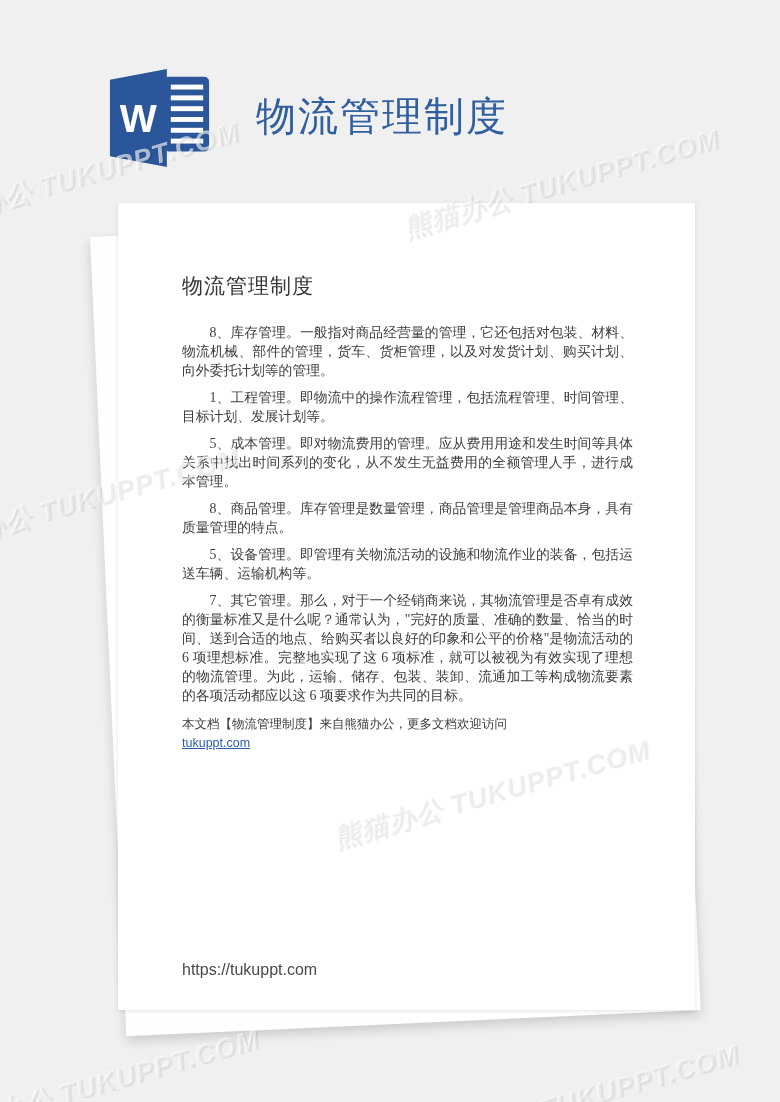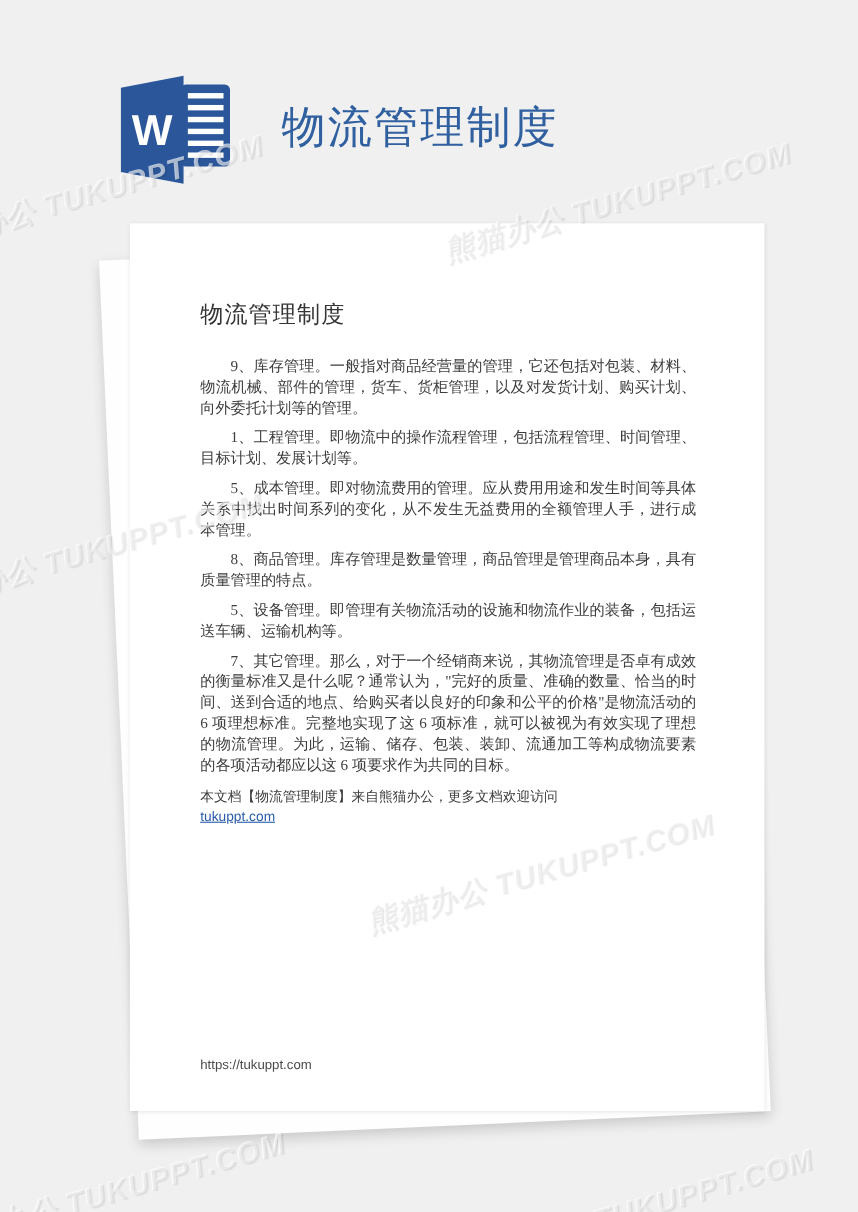--- a/index.html
+++ b/index.html
@@ -57,21 +57,21 @@
     margin:0;font-family:"Liberation Serif","DejaVu Serif",serif;
     font-size:12.5px;line-height:18px;color:#3d3d3d;
   }
   .doc-footer .site-link{
     display:inline-block;margin-top:1px;
     font-size:12.5px;line-height:17px;
     color:#2a5caa;text-decoration:underline;cursor:pointer;
   }
   .page-url{
     position:absolute;left:64px;top:758px;
-    font-size:12px;color:#4a4a4a;
+    font-size:16px;color:#4a4a4a;
     font-family:"Liberation Sans","DejaVu Sans",sans-serif;
   }
 
   
   .wm{
     position:absolute;z-index:5;
     white-space:nowrap;
     transform:rotate(-16deg);
     transform-origin:0 0;
     font-family:"Liberation Sans","DejaVu Sans",sans-serif;
@@ -110,21 +110,21 @@
   <div class="app-title">物流管理制度</div>
 </div>
 
 <div class="page-back"></div>
 
 <div class="page-main">
   <h1 class="doc-title">物流管理制度</h1>
 
   <div class="doc-body">
 
-      <p class="para">9、库存管理。一般指对商品经营量的管理，它还包括对包装、材料、物流机械、部件的管理，货车、货柜管理，以及对发货计划、购买计划、向外委托计划等的管理。</p>
+      <p class="para">8、库存管理。一般指对商品经营量的管理，它还包括对包装、材料、物流机械、部件的管理，货车、货柜管理，以及对发货计划、购买计划、向外委托计划等的管理。</p>
       <p class="para">1、工程管理。即物流中的操作流程管理，包括流程管理、时间管理、目标计划、发展计划等。</p>
       <p class="para">5、成本管理。即对物流费用的管理。应从费用用途和发生时间等具体关系中找出时间系列的变化，从不发生无益费用的全额管理人手，进行成本管理。</p>
       <p class="para">8、商品管理。库存管理是数量管理，商品管理是管理商品本身，具有质量管理的特点。</p>
       <p class="para">5、设备管理。即管理有关物流活动的设施和物流作业的装备，包括运送车辆、运输机构等。</p>
       <p class="para">7、其它管理。那么，对于一个经销商来说，其物流管理是否卓有成效的衡量标准又是什么呢？通常认为，"完好的质量、准确的数量、恰当的时间、送到合适的地点、给购买者以良好的印象和公平的价格"是物流活动的 6 项理想标准。完整地实现了这 6 项标准，就可以被视为有效实现了理想的物流管理。为此，运输、储存、包装、装卸、流通加工等构成物流要素的各项活动都应以这 6 项要求作为共同的目标。</p>
     </div>
 
   <div class="doc-footer">
     <p class="note">本文档【物流管理制度】来自熊猫办公，更多文档欢迎访问</p>
     <span class="site-link">tukuppt.com</span>

